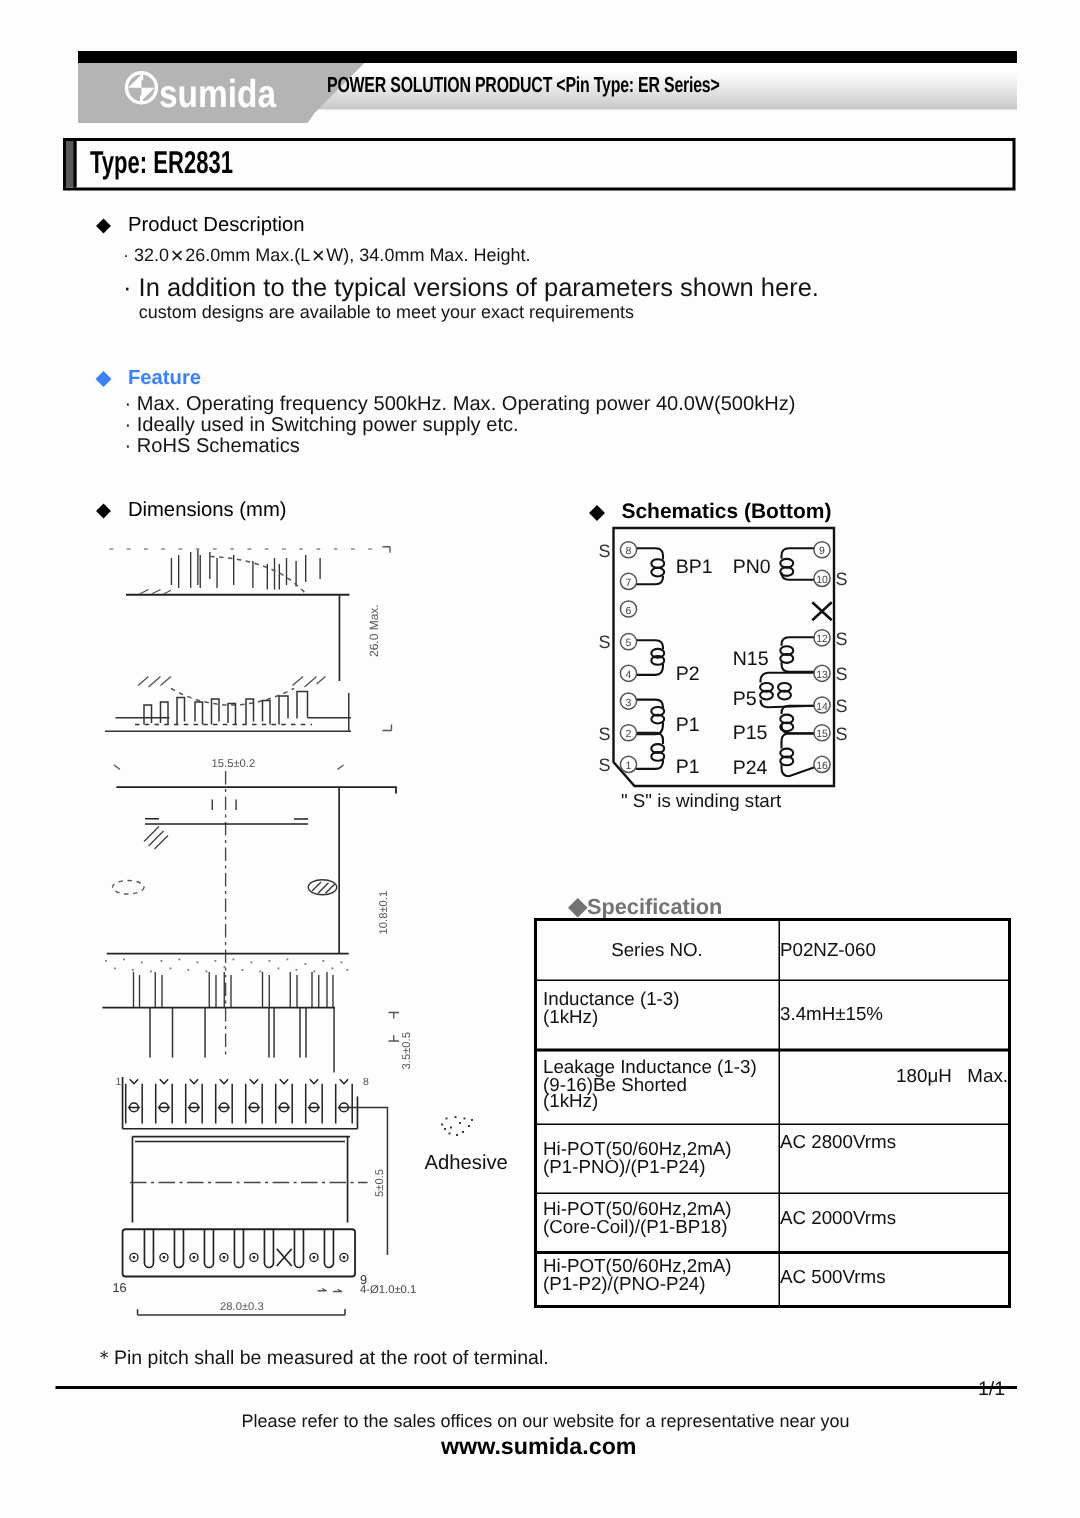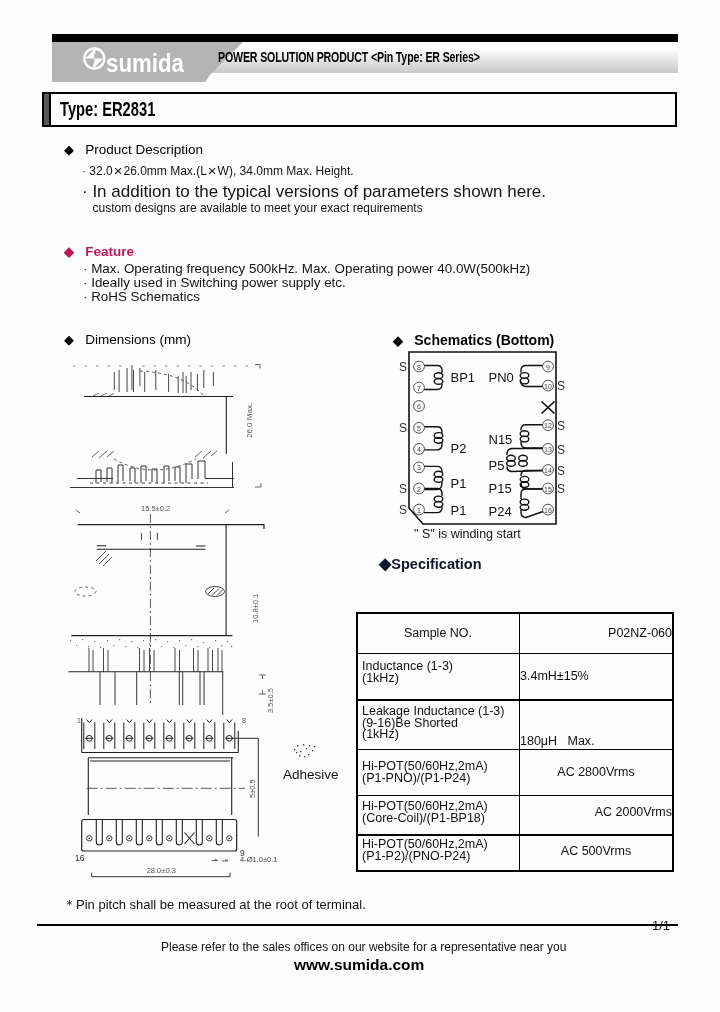--- a/index.html
+++ b/index.html
@@ -31,31 +31,31 @@
 <div class="abs" style="left:44px;top:94px;width:5px;height:31px;background:#58585a;border-right:2px solid #000"></div>
 
 <div class="abs nw" style="left:60px;top:97px;font-size:21px;font-weight:bold;transform:scaleX(.7);transform-origin:0 0;color:#000">Type: ER2831</div>
 
 <div class="abs nw" style="left:64px;top:141.5px;font-size:13.5px;font-weight:normal;color:#000"><span style="font-size:13px">◆</span>&nbsp;&nbsp;&nbsp;Product Description</div>
 
 <div class="abs nw" style="left:82px;top:163px;font-size:12px">· 32.0<span style="font-size:15px;line-height:1;padding:0 1px;vertical-align:-1px">×</span>26.0mm Max.(L<span style="font-size:15px;line-height:1;padding:0 1px;vertical-align:-1px">×</span>W), 34.0mm Max. Height.</div>
 <div class="abs nw" style="left:82px;top:181.5px;font-size:17px">· In addition to the typical versions of parameters shown here.</div>
 <div class="abs nw" style="left:92.5px;top:200.5px;font-size:12px">custom designs are available to meet your exact requirements</div>
 
-<div class="abs nw" style="left:64px;top:243.5px;font-size:13.5px;font-weight:bold;color:#be185d"><span style="font-size:13px">◆</span>&nbsp;&nbsp;&nbsp;Feature</div>
+<div class="abs nw" style="left:64px;top:243.5px;font-size:13.5px;font-weight:bold;color:#3b82f6"><span style="font-size:13px">◆</span>&nbsp;&nbsp;&nbsp;Feature</div>
 
 <div class="abs nw" style="left:83px;top:260.5px;font-size:13.4px">· Max. Operating frequency 500kHz. Max. Operating power 40.0W(500kHz)</div>
 <div class="abs nw" style="left:83px;top:275px;font-size:13.4px">· Ideally used in Switching power supply etc.</div>
 <div class="abs nw" style="left:83px;top:289px;font-size:13.4px">· RoHS Schematics</div>
 
 <div class="abs nw" style="left:64px;top:332px;font-size:13.5px;font-weight:normal;color:#000"><span style="font-size:13px">◆</span>&nbsp;&nbsp;&nbsp;Dimensions (mm)</div>
 
 <div class="abs nw" style="left:393px;top:332px;font-size:13.5px;font-weight:bold;color:#000"><span style="font-size:13px">◆</span>&nbsp;&nbsp;&nbsp;<span style="font-size:14px">Schematics (Bottom)</span></div>
 
-<div class="abs nw" style="left:379px;top:554px;font-size:14.5px;font-weight:bold;color:#0f172a"><span style="font-size:16px">◆</span>Specification</div>
+<div class="abs nw" style="left:379px;top:594px;font-size:14.5px;font-weight:bold;color:#737373"><span style="font-size:16px">◆</span>Specification</div>
 
 <svg class="abs" style="left:60px;top:355px" width="290" height="530" viewBox="60 355 290 530">
 
 <g stroke="#333" stroke-width="0.9" fill="none">
 <path d="M114.3,372 V390 M119.1,370 V392 M127.1,368 V392 M131.9,366 V390 M133.5,370 V392 M139.9,368 V386 M144.7,372 V392 M155.8,370 V390 M168.6,374 V392 M178.2,376 V393 M183,372 V393 M186.2,376 V393 M191,372 V390 M197.4,374 V391 M203.8,370 V388 M213.4,372 V386"></path>
 </g>
 
 <path d="M73,366 H252" stroke="#888" stroke-width="1" stroke-dasharray="2.5 9" fill="none"></path>
 
 <path d="M140,371 Q183,373 203,395" stroke="#555" stroke-width="1" stroke-dasharray="3 3" fill="none"></path>
@@ -360,32 +360,32 @@
 
 <div class="abs" style="left:356px;top:612px;width:318px;height:260px;border:2px solid #000;box-sizing:border-box;font-size:12.5px;color:#111">
 
   <div class="abs" style="left:160.7px;top:0;width:1.5px;height:256px;background:#000"></div>
 
   <div class="abs" style="left:0;top:38.6px;width:314px;height:1.5px;background:#000"></div>
   <div class="abs" style="left:0;top:85.3px;width:314px;height:1.5px;background:#000"></div>
   <div class="abs" style="left:0;top:134.9px;width:314px;height:1.5px;background:#000"></div>
   <div class="abs" style="left:0;top:180.8px;width:314px;height:1.5px;background:#000"></div>
   <div class="abs" style="left:0;top:220.2px;width:314px;height:1.5px;background:#000"></div>
-  <div class="abs" style="left:0;top:12px;width:160px;text-align:center">Sample NO.</div>
-  <div class="abs" style="left:162px;top:12px;width:152px;text-align:right">P02NZ-060</div>
+  <div class="abs" style="left:0;top:12px;width:160px;text-align:center">Series NO.</div>
+  <div class="abs" style="left:162px;top:12px;width:152px;text-align:left">P02NZ-060</div>
   <div class="abs nw" style="left:4px;top:47px;line-height:11.6px">Inductance (1-3)<br>(1kHz)</div>
   <div class="abs" style="left:162px;top:55px;width:152px;text-align:left">3.4mH±15%</div>
   <div class="abs nw" style="left:4px;top:92px;line-height:11.6px">Leakage Inductance (1-3)<br>(9-16)Be Shorted<br>(1kHz)</div>
-  <div class="abs" style="left:162px;top:120px;width:152px;text-align:left">180μH&nbsp;&nbsp;&nbsp;Max.</div>
+  <div class="abs" style="left:162px;top:96px;width:152px;text-align:right">180μH&nbsp;&nbsp;&nbsp;Max.</div>
   <div class="abs nw" style="left:4px;top:146px;line-height:12.4px">Hi-POT(50/60Hz,2mA)<br>(P1-PNO)/(P1-P24)</div>
-  <div class="abs" style="left:162px;top:151px;width:152px;text-align:center">AC 2800Vrms</div>
+  <div class="abs" style="left:162px;top:140px;width:152px;text-align:left">AC 2800Vrms</div>
   <div class="abs nw" style="left:4px;top:186px;line-height:12.4px">Hi-POT(50/60Hz,2mA)<br>(Core-Coil)/(P1-BP18)</div>
-  <div class="abs" style="left:162px;top:191px;width:152px;text-align:right">AC 2000Vrms</div>
+  <div class="abs" style="left:162px;top:191px;width:152px;text-align:left">AC 2000Vrms</div>
   <div class="abs nw" style="left:4px;top:225px;line-height:11.8px">Hi-POT(50/60Hz,2mA)<br>(P1-P2)/(PNO-P24)</div>
-  <div class="abs" style="left:162px;top:230px;width:152px;text-align:center">AC 500Vrms</div>
+  <div class="abs" style="left:162px;top:230px;width:152px;">AC 500Vrms</div>
 </div>
 
 <div class="abs nw" style="left:63px;top:896px;font-size:13px">＊Pin pitch shall be measured at the root of terminal.</div>
 
 <div class="abs" style="left:37px;top:924px;width:641px;height:2px;background:#000"></div>
 
 <div class="abs nw" style="left:161px;top:940px;font-size:12px">Please refer to the sales offices on our website for a representative near you</div>
 
 <div class="abs nw" style="left:294px;top:956px;font-size:15.5px;font-weight:bold;color:#000">www.sumida.com</div>
 

